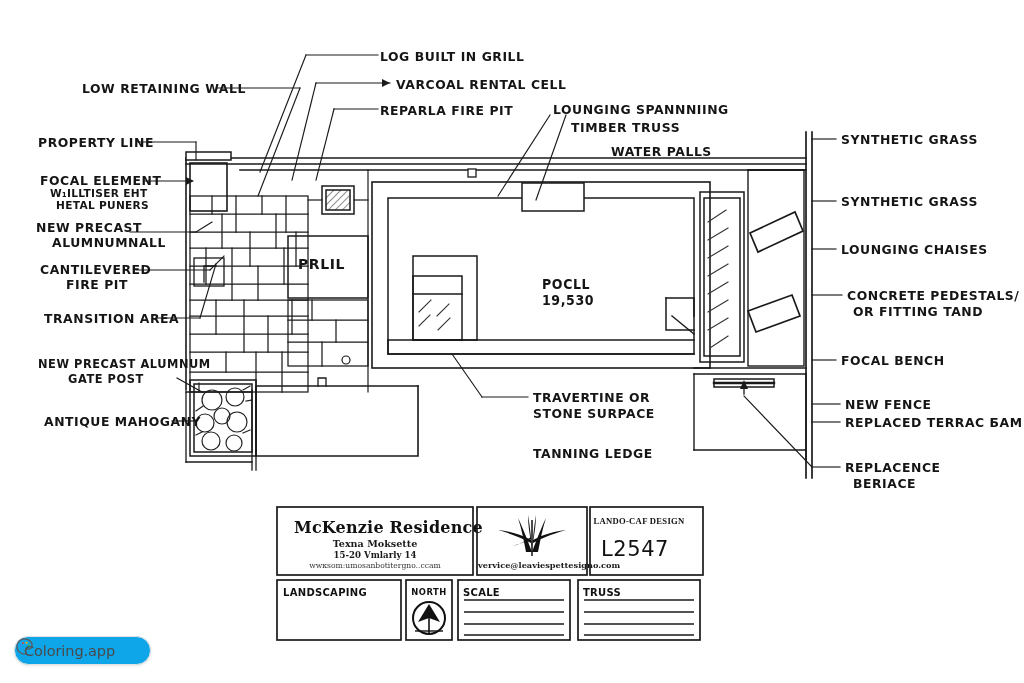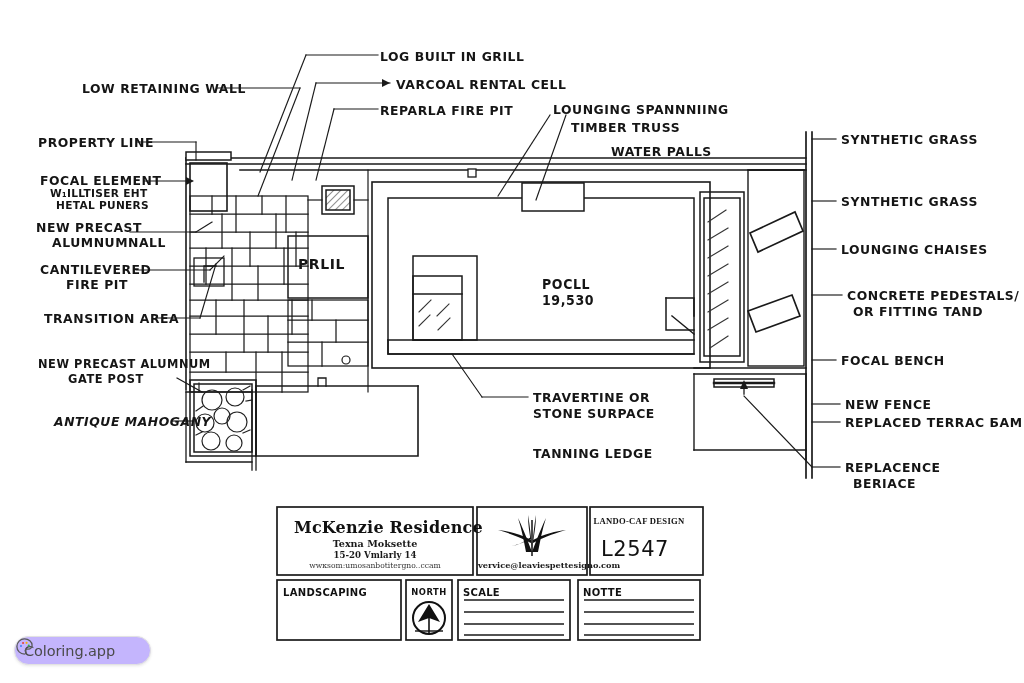--- a/index.html
+++ b/index.html
@@ -69,21 +69,21 @@
   .plan-txt{
     position:absolute;font-family:"DejaVu Sans", sans-serif;font-weight:600;
     font-size:12.6px;color:#151515;letter-spacing:0.6px;white-space:pre;
     line-height:15px;transform:scaleY(1.06);transform-origin:left top;
   }
 
   
   #watermark{
     position:absolute;left:14px;top:636px;
     width:137px;height:29px;border-radius:15px;
-    background:#c4b5fd;border:1px solid #e2e2e2;
+    background:#0ea5e9;border:1px solid #e2e2e2;
     box-shadow:0 1px 3px rgba(0,0,0,.10);
     display:flex;align-items:center;gap:7px;padding-left:9px;
     box-sizing:border-box;
   }
   #watermark .wm-text{
     font-family:"DejaVu Sans", sans-serif;font-size:14.5px;color:#4a4a4a;
     letter-spacing:-0.1px;
   }
 </style>
 </head>
@@ -363,21 +363,21 @@
   <div class="lbl" style="left:40px;top:172px;">FOCAL ELEMENT</div>
   <div class="lbl small" style="left:50px;top:186px;">W₁ILLTISER EHT</div>
   <div class="lbl small" style="left:56px;top:198px;">HETAL PUNERS</div>
   <div class="lbl" style="left:36px;top:219px;">NEW PRECAST</div>
   <div class="lbl" style="left:52px;top:234px;">ALUMNUMNALL</div>
   <div class="lbl" style="left:40px;top:261px;">CANTILEVERED</div>
   <div class="lbl" style="left:66px;top:276px;">FIRE PIT</div>
   <div class="lbl" style="left:44px;top:310px;text-align:right;">TRANSITION AREA</div>
   <div class="lbl" style="left:38px;top:356px;font-size:11.4px;">NEW PRECAST ALUMNUM</div>
   <div class="lbl" style="left:68px;top:371px;font-size:11.4px;">GATE POST</div>
-  <div class="lbl" style="left:54px;top:413px;font-style:italic;">ANTIQUE MAHOGANY</div>
+  <div class="lbl" style="left:44px;top:413px;">ANTIQUE MAHOGANY</div>
 
   <div class="lbl" style="left:380px;top:48px;">LOG BUILT IN GRILL</div>
   <div class="lbl" style="left:396px;top:76px;">VARCOAL RENTAL CELL</div>
   <div class="lbl" style="left:380px;top:102px;">REPARLA FIRE PIT</div>
   <div class="lbl" style="left:553px;top:101px;">LOUNGING SPANNNIING</div>
   <div class="lbl" style="left:571px;top:119px;">TIMBER TRUSS</div>
   <div class="lbl" style="left:611px;top:143px;">WATER PALLS</div>
 
   <div class="lbl" style="left:841px;top:131px;">SYNTHETIC GRASS</div>
   <div class="lbl" style="left:841px;top:193px;">SYNTHETIC GRASS</div>
@@ -443,21 +443,21 @@
   <div class="tb-sub3" style="left:284px;top:561px;width:182px;text-align:center;">wwкsom:umosanbotitergno..ccam</div>
 
   <div class="tb-email" style="left:478px;top:560px;width:110px;text-align:center;">vervice@leaviespettesigno.com</div>
 
   <div class="tb-firm" style="left:592px;top:516px;width:94px;text-align:center;font-family:Liberation Serif, serif;">LANDO-CAF  DESIGN</div>
   <div class="tb-code" style="left:592px;top:537px;width:86px;text-align:center;">L2547</div>
 
   <div class="tb-cell" style="left:283px;top:587px;">LANDSCAPING</div>
   <div class="tb-north" style="left:406px;top:587px;width:46px;text-align:center;">NORTH</div>
   <div class="tb-cell" style="left:463px;top:587px;">SCALE</div>
-  <div class="tb-cell" style="left:583px;top:587px;">NOTTE</div>
+  <div class="tb-cell" style="left:583px;top:587px;">TRUSS</div>
 
   <div id="watermark">
     <svg width="19" height="19" viewBox="0 0 24 24">
       <path d="M12 2.4C6.7 2.4 2.4 6.7 2.4 12S6.7 21.6 12 21.6c1.1 0 1.9-.85 1.9-1.9 0-.5-.2-.95-.5-1.28-.3-.32-.48-.75-.48-1.22 0-1.05.85-1.9 1.9-1.9h2.05c2.6 0 4.73-2.12 4.73-4.73 0-4.5-4.3-8.17-9.6-8.17z" fill="none" stroke="#5a5a5a" stroke-width="1.6"></path>
       <circle cx="7.6" cy="11.4" r="1.35" fill="#4285f4"></circle>
       <circle cx="10.2" cy="7.6" r="1.35" fill="#e8453c"></circle>
       <circle cx="14.6" cy="7.4" r="1.35" fill="#f4b400"></circle>
       <circle cx="17.4" cy="10.9" r="1.35" fill="#34a853"></circle>
     </svg>
     <span class="wm-text">Coloring.app</span>

